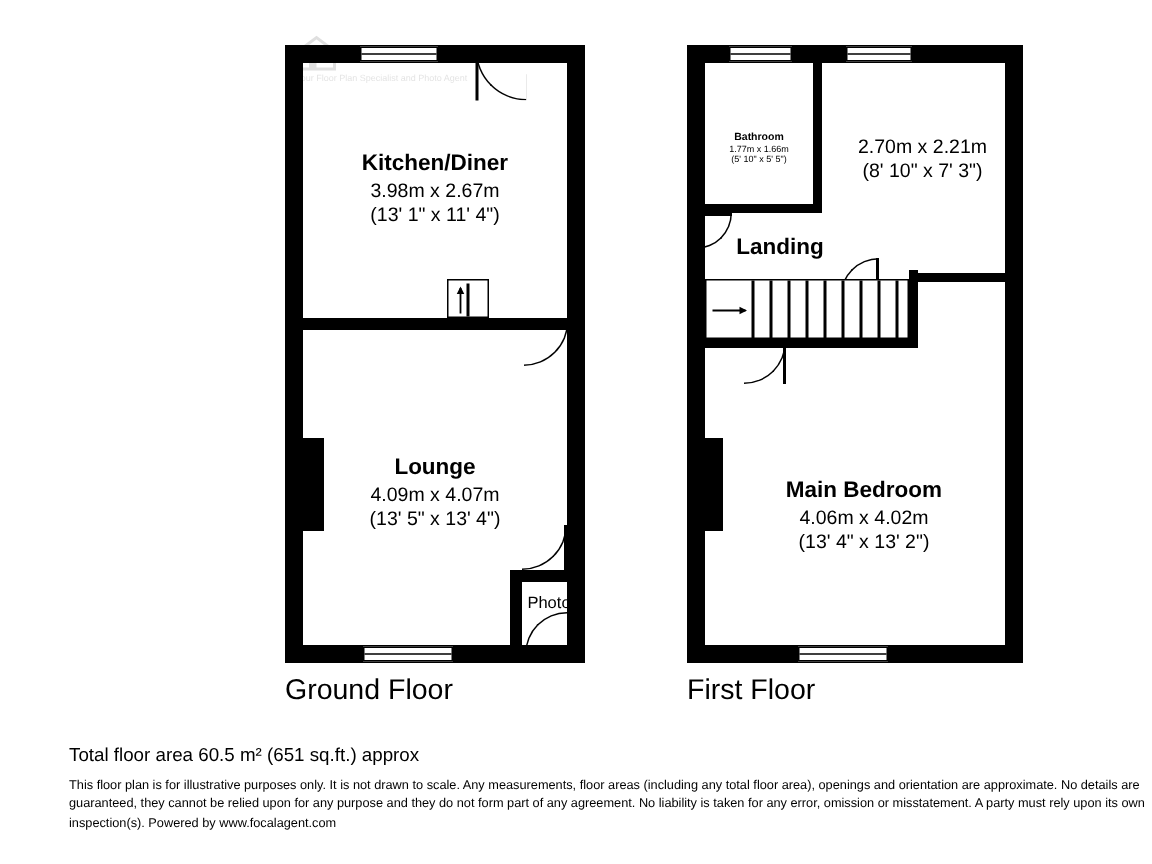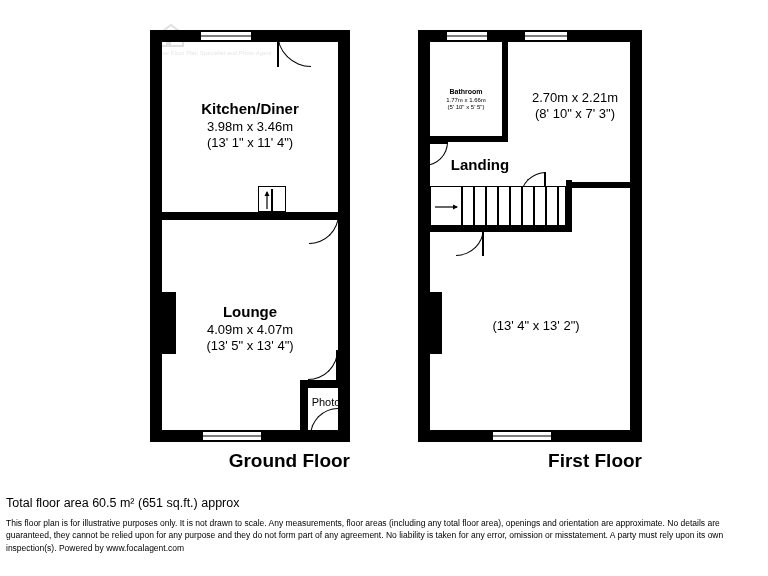--- a/index.html
+++ b/index.html
@@ -12,20 +12,21 @@
     height: 576px;
     font-family: "Liberation Sans", sans-serif;
     color: #000000;
     position: relative;
     overflow: hidden;
   }
   #page {
     position: relative;
     width: 624px;
     height: 576px;
+    margin-left: 40px;
   }
 
   
   .wall {
     position: absolute;
     background: #000000;
   }
   .room-label {
     position: absolute;
     text-align: center;
@@ -44,23 +45,23 @@
   }
   .small-room-name {
     font-weight: bold;
     font-size: 7px;
   }
   .small-room-dim {
     font-size: 6px;
   }
   .floor-title {
     position: absolute;
-    font-weight: bold;
+    font-weight: normal;
     font-size: 19px;
-    text-align: right;
+    text-align: left;
     white-space: nowrap;
   }
 
   
   .window {
     position: absolute;
     background: #ffffff;
     border: 1px solid #000000;
     box-sizing: border-box;
   }
@@ -209,21 +210,21 @@
     <div class="stairs" style="left:258px; top:186px; width:28px; height:26px;">
       <div class="stair-step" style="left:12px; top:2px; width:1.5px; height:22px;"></div>
       <svg viewBox="0 0 28 26" style="position:absolute; left:0; top:0; width:28px; height:26px;">
         <path d="M8 22 L8 5" stroke="#000" stroke-width="1.2" fill="none"></path>
         <path d="M8 4 L5.5 9 L10.5 9 Z" fill="#000"></path>
       </svg>
     </div>
 
     <div class="room-label" style="left:150px; top:100px; width:200px;">
       <div class="room-name">Kitchen/Diner</div>
-      <div class="room-dim">3.98m x 3.46m</div>
+      <div class="room-dim">3.98m x 2.67m</div>
       <div class="room-dim-imp">(13' 1" x 11' 4")</div>
     </div>
 
     <div class="room-label" style="left:150px; top:303px; width:200px;">
       <div class="room-name">Lounge</div>
       <div class="room-dim">4.09m x 4.07m</div>
       <div class="room-dim-imp">(13' 5" x 13' 4")</div>
     </div>
 
     <div class="room-label" style="left:298px; top:396px; width:56px;">
@@ -294,20 +295,22 @@
     <div class="room-label" style="left:508px; top:90px; width:134px;">
       <div class="room-dim">2.70m x 2.21m</div>
       <div class="room-dim-imp">(8' 10" x 7' 3")</div>
     </div>
 
     <div class="room-label" style="left:430px; top:156px; width:100px;">
       <div class="room-name">Landing</div>
     </div>
 
     <div class="room-label" style="left:430px; top:318px; width:212px;">
+      <div class="room-name">Main Bedroom</div>
+      <div class="room-dim">4.06m x 4.02m</div>
       <div class="room-dim-imp">(13' 4" x 13' 2")</div>
     </div>
 
     <div class="floor-title" style="left:418px; top:450px; width:224px;">First Floor</div>
   </div>
 
   <div id="footer">
     <div id="total-area">Total floor area 60.5 m² (651 sq.ft.) approx</div>
     <div id="disclaimer">This floor plan is for illustrative purposes only. It is not drawn to scale. Any measurements, floor areas (including any total floor area), openings and orientation are approximate. No details are guaranteed, they cannot be relied upon for any purpose and they do not form part of any agreement. No liability is taken for any error, omission or misstatement. A party must rely upon its own inspection(s). Powered by www.focalagent.com</div>
   </div>

